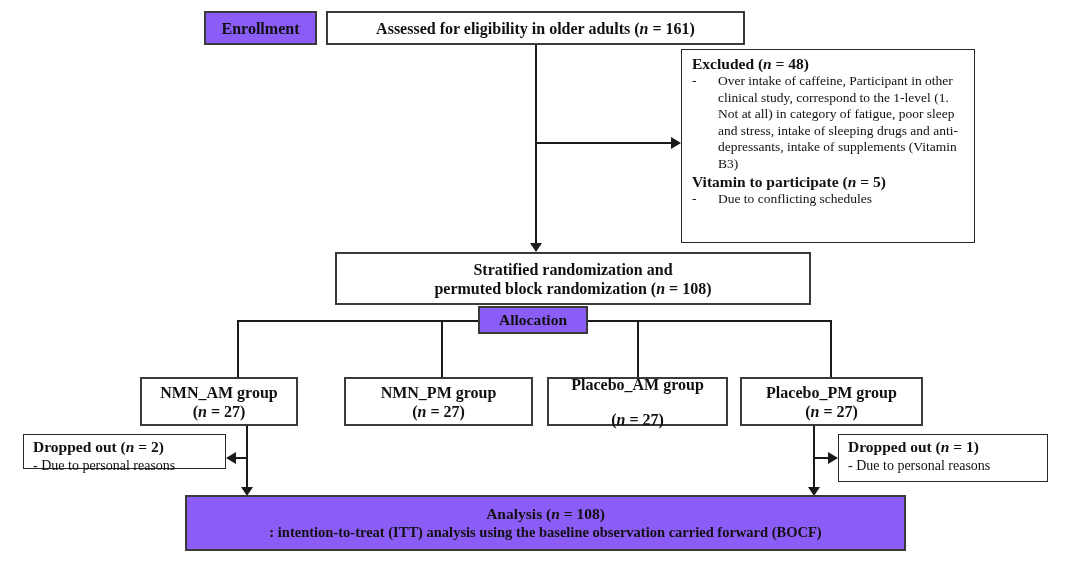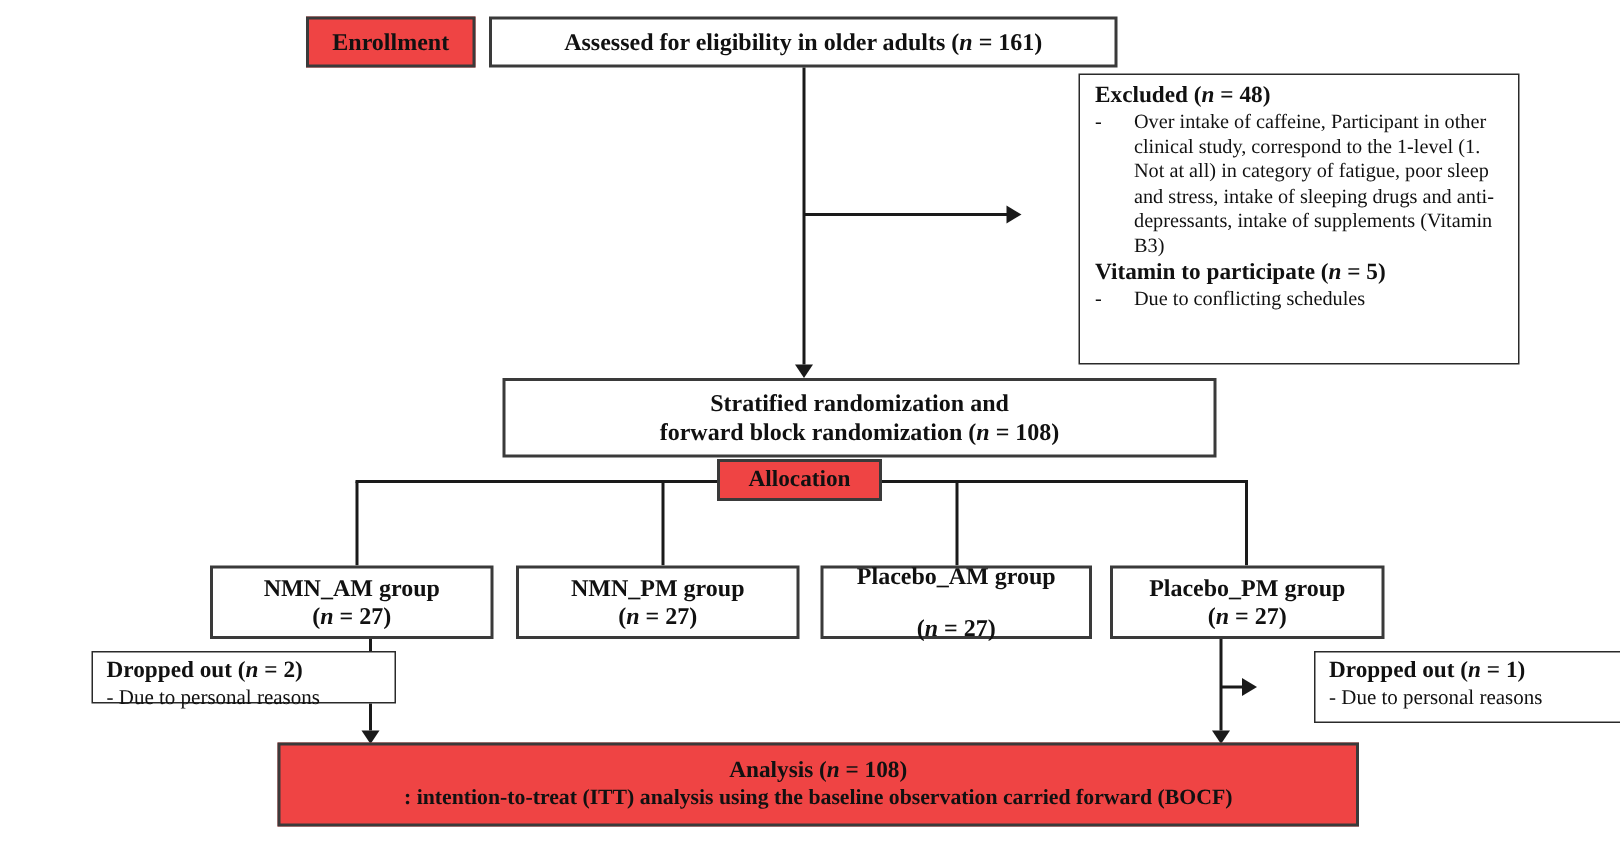--- a/index.html
+++ b/index.html
@@ -6,22 +6,22 @@
   html, body { background: #ffffff; }
   body { font-family: "Liberation Serif", "DejaVu Serif", serif; color: #111; }
   .canvas {
     position: relative;
     width: 1080px;
     height: 562px;
     background: #ffffff;
     overflow: hidden;
   }
   .box { position: absolute; background: #fff; border: 2px solid #3a3a3a; }
-  .box.thin { border-width: 1.5px; border-color: #2a2a2a; margin-left: 38px; }
-  .gray { background: #ef4444; }
+  .box.thin { border-width: 1.5px; border-color: #2a2a2a; }
+  .gray { background: #8b5cf6; }
   .center { display: flex; flex-direction: column; align-items: center; justify-content: center; text-align: center; }
   .title { font-weight: bold; font-size: 16px; line-height: 19px; }
   .title-sm { font-weight: bold; font-size: 15.5px; line-height: 18px; }
   .n-it { font-style: italic; }
   .hline, .vline { position: absolute; background: #1a1a1a; }
   .arrow { position: absolute; width: 0; height: 0; }
   .arrow.down { border-left: 6px solid transparent; border-right: 6px solid transparent; border-top: 9px solid #1a1a1a; }
   .arrow.right { border-top: 6px solid transparent; border-bottom: 6px solid transparent; border-left: 10px solid #1a1a1a; }
   .arrow.left { border-top: 6px solid transparent; border-bottom: 6px solid transparent; border-right: 10px solid #1a1a1a; }
 
@@ -64,34 +64,34 @@
     </div>
     <div class="hdr"><span>Vitamin to participate (</span><span class="n-it">n</span><span> = 5)</span></div>
     <div class="bullet-row">
       <span class="dash">-</span>
       <span class="btxt">Due to conflicting schedules</span>
     </div>
   </div>
 
   <div class="box center" style="left:335px; top:252px; width:476px; height:53px;">
     <div class="title">Stratified randomization and</div>
-    <div class="title"><span>forward block randomization (</span><span class="n-it">n</span><span> = 108)</span></div>
+    <div class="title"><span>permuted block randomization (</span><span class="n-it">n</span><span> = 108)</span></div>
   </div>
 
   <div class="hline" style="left:237px; top:320px; width:595px; height:2px;"></div>
   <div class="vline" style="left:237px; top:321px; width:2px; height:56px;"></div>
   <div class="vline" style="left:441px; top:321px; width:2px; height:56px;"></div>
   <div class="vline" style="left:637px; top:321px; width:2px; height:56px;"></div>
   <div class="vline" style="left:830px; top:321px; width:2px; height:56px;"></div>
 
   <div class="box gray center" style="left:478px; top:306px; width:110px; height:28px; z-index:2;">
     <div class="title-sm">Allocation</div>
   </div>
 
-  <div class="box center" style="left:140px; top:377px; width:189px; height:49px;justify-content:center;">
+  <div class="box center" style="left:140px; top:377px; width:158px; height:49px;justify-content:center;">
     <div class="title">NMN_AM group</div>
     <div class="title"><span>(</span><span class="n-it">n</span><span> = 27)</span></div>
   </div>
   <div class="box center" style="left:344px; top:377px; width:189px; height:49px;">
     <div class="title">NMN_PM group</div>
     <div class="title"><span>(</span><span class="n-it">n</span><span> = 27)</span></div>
   </div>
   <div class="box center" style="left:547px; top:377px; width:181px; height:49px;gap:16px;">
     <div class="title">Placebo_AM group</div>
     <div class="title"><span>(</span><span class="n-it">n</span><span> = 27)</span></div>

